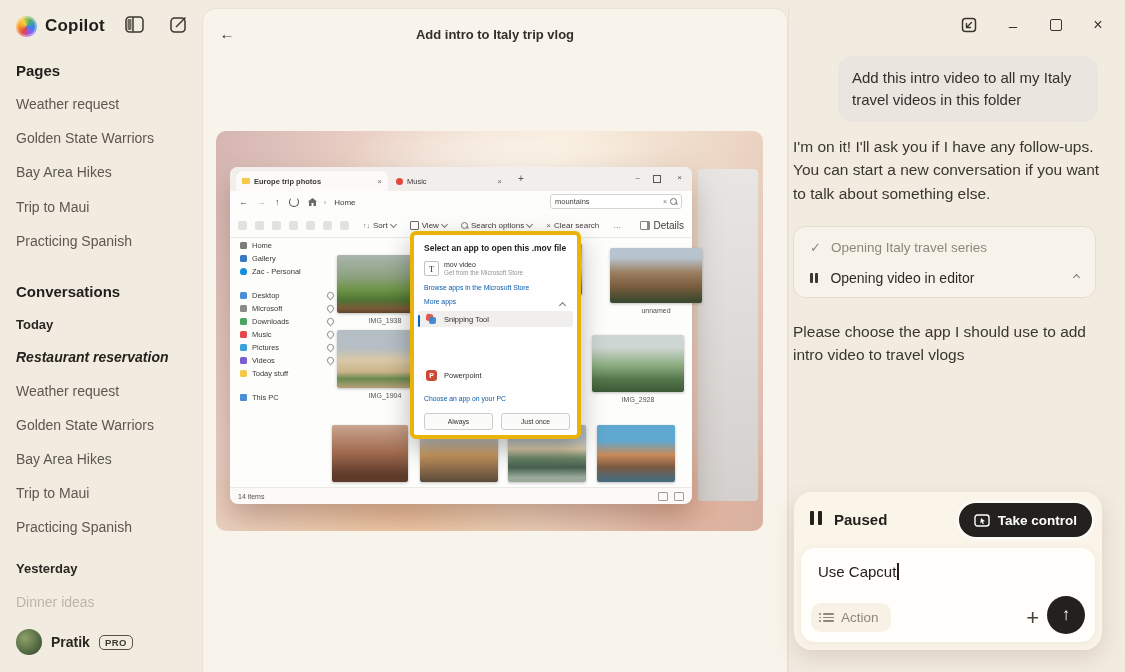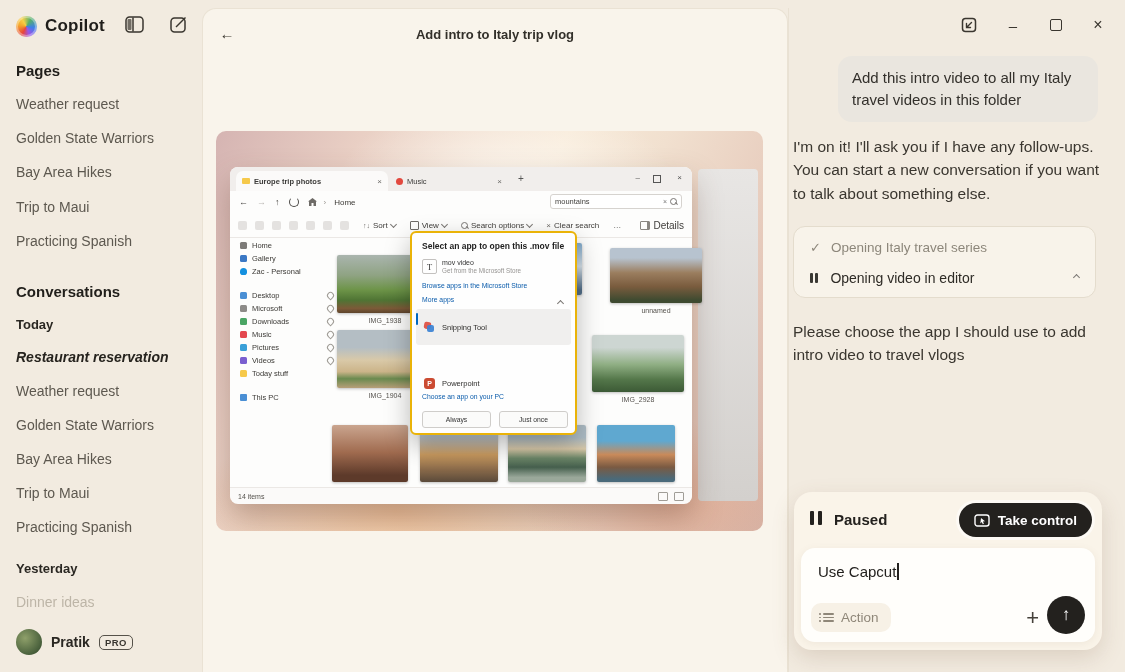--- a/index.html
+++ b/index.html
@@ -67,27 +67,27 @@
   .nrow{position:absolute;left:10px;width:94px;height:12px;display:flex;align-items:center;gap:5px;cursor:pointer;}
   .nico{width:7px;height:7px;border-radius:1.5px;flex:0 0 auto;}
   .nlabel{font-size:7.5px;color:#3c3a36;white-space:nowrap;flex:1;}
   .pin{width:5px;height:5px;border:1px solid #a09d97;border-radius:50% 50% 50% 0;transform:rotate(-45deg);flex:0 0 auto;}
   .thumb{position:absolute;border-radius:2px;box-shadow:0 1px 3px rgba(0,0,0,.25);cursor:pointer;}
   .cap{position:absolute;font-size:7px;color:#55524d;text-align:center;}
   .statusbar{left:0;top:320px;width:462px;height:16px;border-top:1px solid #ebe8e5;display:flex;align-items:center;font-size:7px;color:#55524d;border-radius:0 0 8px 8px;background:#fbfaf9;}
   .stico{width:8px;height:7px;border:1px solid #a09d97;border-radius:1px;}
 
   
-  .dialog{left:180px;top:64px;width:163px;height:200px;background:#fefefe;border:2px solid #eab308;border-radius:6px;box-shadow:0 10px 26px rgba(0,0,0,.28);z-index:6;}
+  .dialog{left:180px;top:64px;width:163px;height:200px;background:#fefefe;border:4px solid #eab308;border-radius:6px;box-shadow:0 10px 26px rgba(0,0,0,.28);z-index:6;}
   .dtitle{left:10px;top:8px;width:145px;font-size:8.5px;font-weight:700;color:#1e1e1e;}
   .ticon{left:10px;top:26px;width:13px;height:13px;border:1px solid #c3c1bf;border-radius:2px;display:flex;align-items:center;justify-content:center;font-family:"Liberation Serif",serif;font-size:8.5px;color:#333;}
   .dname{left:30px;top:26px;font-size:7px;color:#333;}
   .dsub{left:30px;top:34px;font-size:6.3px;color:#969492;}
   .dlink{font-size:6.8px;color:#0b5cab;cursor:pointer;}
-  .approw{left:4px;width:155px;height:36px;display:flex;align-items:center;gap:7px;padding-left:8px;box-sizing:border-box;border-radius:3px;cursor:pointer;}
+  .approw{left:4px;width:155px;height:16px;display:flex;align-items:center;gap:7px;padding-left:8px;box-sizing:border-box;border-radius:3px;cursor:pointer;}
   .approw.sel{background:#f0efee;}
   .selbar{left:4px;width:2px;height:12px;background:#0067c0;border-radius:1px;z-index:7;}
   .alabel{font-size:7.5px;color:#2f2e2c;}
   .snipicon{position:relative;width:11px;height:11px;}
   .snipicon i{position:absolute;display:block;width:7px;height:7px;border-radius:2px;}
   .snipicon .r{left:0;top:0;background:#e05a4e;transform:rotate(10deg);}
   .snipicon .b{left:3px;top:3px;background:#3b82d4;opacity:.92;}
   .painticon{width:11px;height:11px;border-radius:50%;background:radial-gradient(circle at 35% 35%,#7db9ec,#2a64b8);position:relative;}
   .painticon:after{content:"";position:absolute;left:4px;top:4px;width:3px;height:3px;border-radius:50%;background:#fff;}
   .ppticon{width:11px;height:11px;border-radius:3px;background:#cb4b32;color:#fff;font-size:7px;font-weight:700;display:flex;align-items:center;justify-content:center;}

